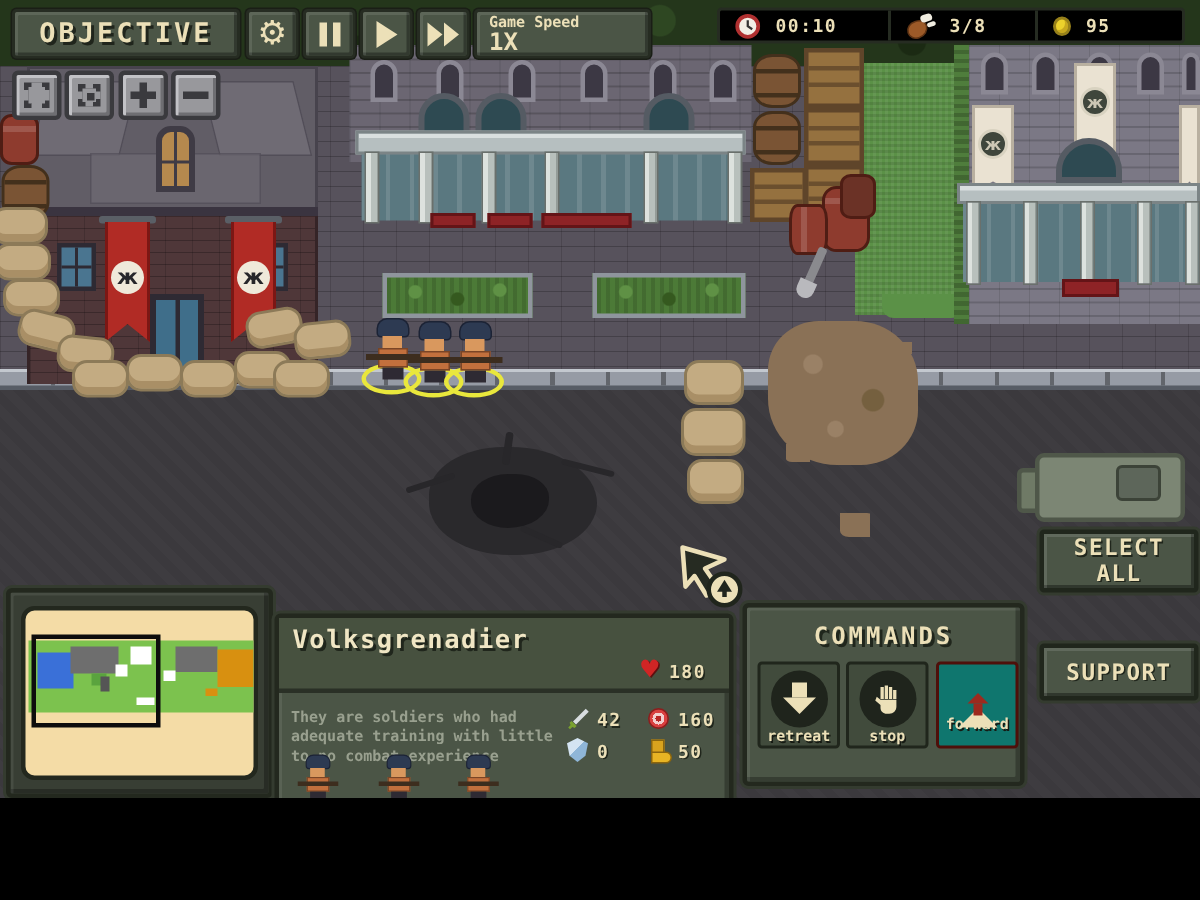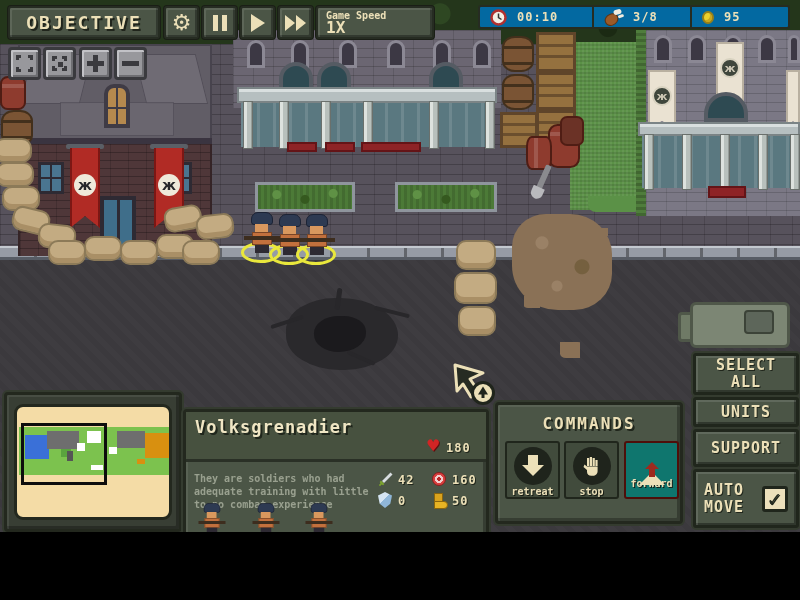--- a/index.html
+++ b/index.html
@@ -94,21 +94,21 @@
   .rifle{position:absolute;left:-2px;top:24px;width:36px;height:4px;background:#3d2d1e}
   .legs{position:absolute;left:9px;top:33px;width:14px;height:8px;background:#2e2a33}
 
   
   .hud-btn{position:absolute;background:#4b5546;border:2px solid #262c22;border-radius:3px;
     box-shadow:inset 2px 2px 0 rgba(255,255,255,.10),inset -2px -2px 0 rgba(0,0,0,.32),0 0 0 1px #1a1e16;
     display:flex;align-items:center;justify-content:center}
   .pauseI{display:flex;gap:4px}.pauseI i{display:block;width:5px;height:16px;background:#ece0b8}
   .playI{width:0;height:0;border-top:9px solid transparent;border-bottom:9px solid transparent;border-left:14px solid #ece0b8}
   .ffI{display:flex}.ffI i{display:block;width:0;height:0;border-top:8px solid transparent;border-bottom:8px solid transparent;border-left:10px solid #ece0b8;margin-right:1px}
-  .resbar{position:absolute;left:478px;top:5px;width:312px;height:24px;background:#0369a1;border:2px solid #262c22;border-radius:3px;display:flex;align-items:flex-end}
+  .resbar{position:absolute;left:478px;top:5px;width:312px;height:24px;background:#000000;border:2px solid #262c22;border-radius:3px;display:flex;align-items:flex-end}
   .rescell{display:flex;align-items:center;gap:10px;padding:0 10px;height:100%}
   .rescell + .rescell{border-left:2px solid #262c22}
   .coin{width:12px;height:13px;background:#ecd12c;border:2px solid #97801a;border-radius:50%;box-shadow:inset -2px -2px 0 #c8a81e}
   .drum{position:relative;width:19px;height:15px;transform:rotate(-18deg)}
   .drum::before{content:"";position:absolute;left:0;top:3px;width:12px;height:10px;background:#9c5a28;border:1px solid #5f3414;border-radius:55% 45% 60% 50%}
   .drum::after{content:"";position:absolute;left:11px;top:1px;width:8px;height:5px;background:#f0ece0;border-radius:3px;box-shadow:2px 5px 0 -1px #f0ece0}
   .viewbtn{position:absolute;width:33px;height:33px;background:#98989c;border:3px solid #3a3a3e;border-radius:4px;
     box-shadow:inset 2px 2px 0 #c2c2c6,inset -2px -2px 0 #6e6e72;display:flex;align-items:center;justify-content:center}
   .cornersI{position:relative;width:17px;height:17px;border:3px solid #3a3a3e}
   .cornersI::before{content:"";position:absolute;left:2px;right:2px;top:-3px;bottom:-3px;background:#98989c;background-clip:content-box;border-top:3px solid #98989c;border-bottom:3px solid #98989c}
@@ -465,31 +465,22 @@
               <span class="st"></span>
             </span>
       </span>
       <div class="px cmdlabel" style="margin-top:6px">forward</div>
     </button>
   </div>
 
   <button class="sbtn px" style="top:353px;height:42px">
     <span style="display:block;width:90px">SELECT ALL</span>
   </button>
-  <button class="sbtn px" style="top:397px;height:30px">
-    <span>UNITS</span>
-  </button>
   <button class="sbtn px" style="top:429px;height:38px">
     <span>SUPPORT</span>
-  </button>
-  <button class="sbtn px" style="top:469px;height:59px;justify-content:flex-start;padding-left:8px;text-align:left">
-    <span style="display:block;width:58px">AUTO MOVE</span>
-    <span class="checkbox" style="left:66px;top:14px">
-      <span>✓</span>
-    </span>
   </button>
 
   <svg class="abs" style="left:450px;top:360px;z-index:99" width="46" height="46" viewBox="0 0 46 46">
     <polygon points="5,5 33,13 20,19 29,32 21,37 13,24 7,31" fill="#262b22" stroke="#ece0b8" stroke-width="3" stroke-linejoin="round"></polygon>
     <circle cx="33" cy="33" r="10.5" fill="#ece0b8" stroke="#20251c" stroke-width="3"></circle>
     <path d="M33 26.5l-5 8h10z" fill="#20251c"></path>
     <rect x="31.5" y="33.5" width="3" height="4.5" fill="#20251c"></rect>
   </svg>
 
  </div>

